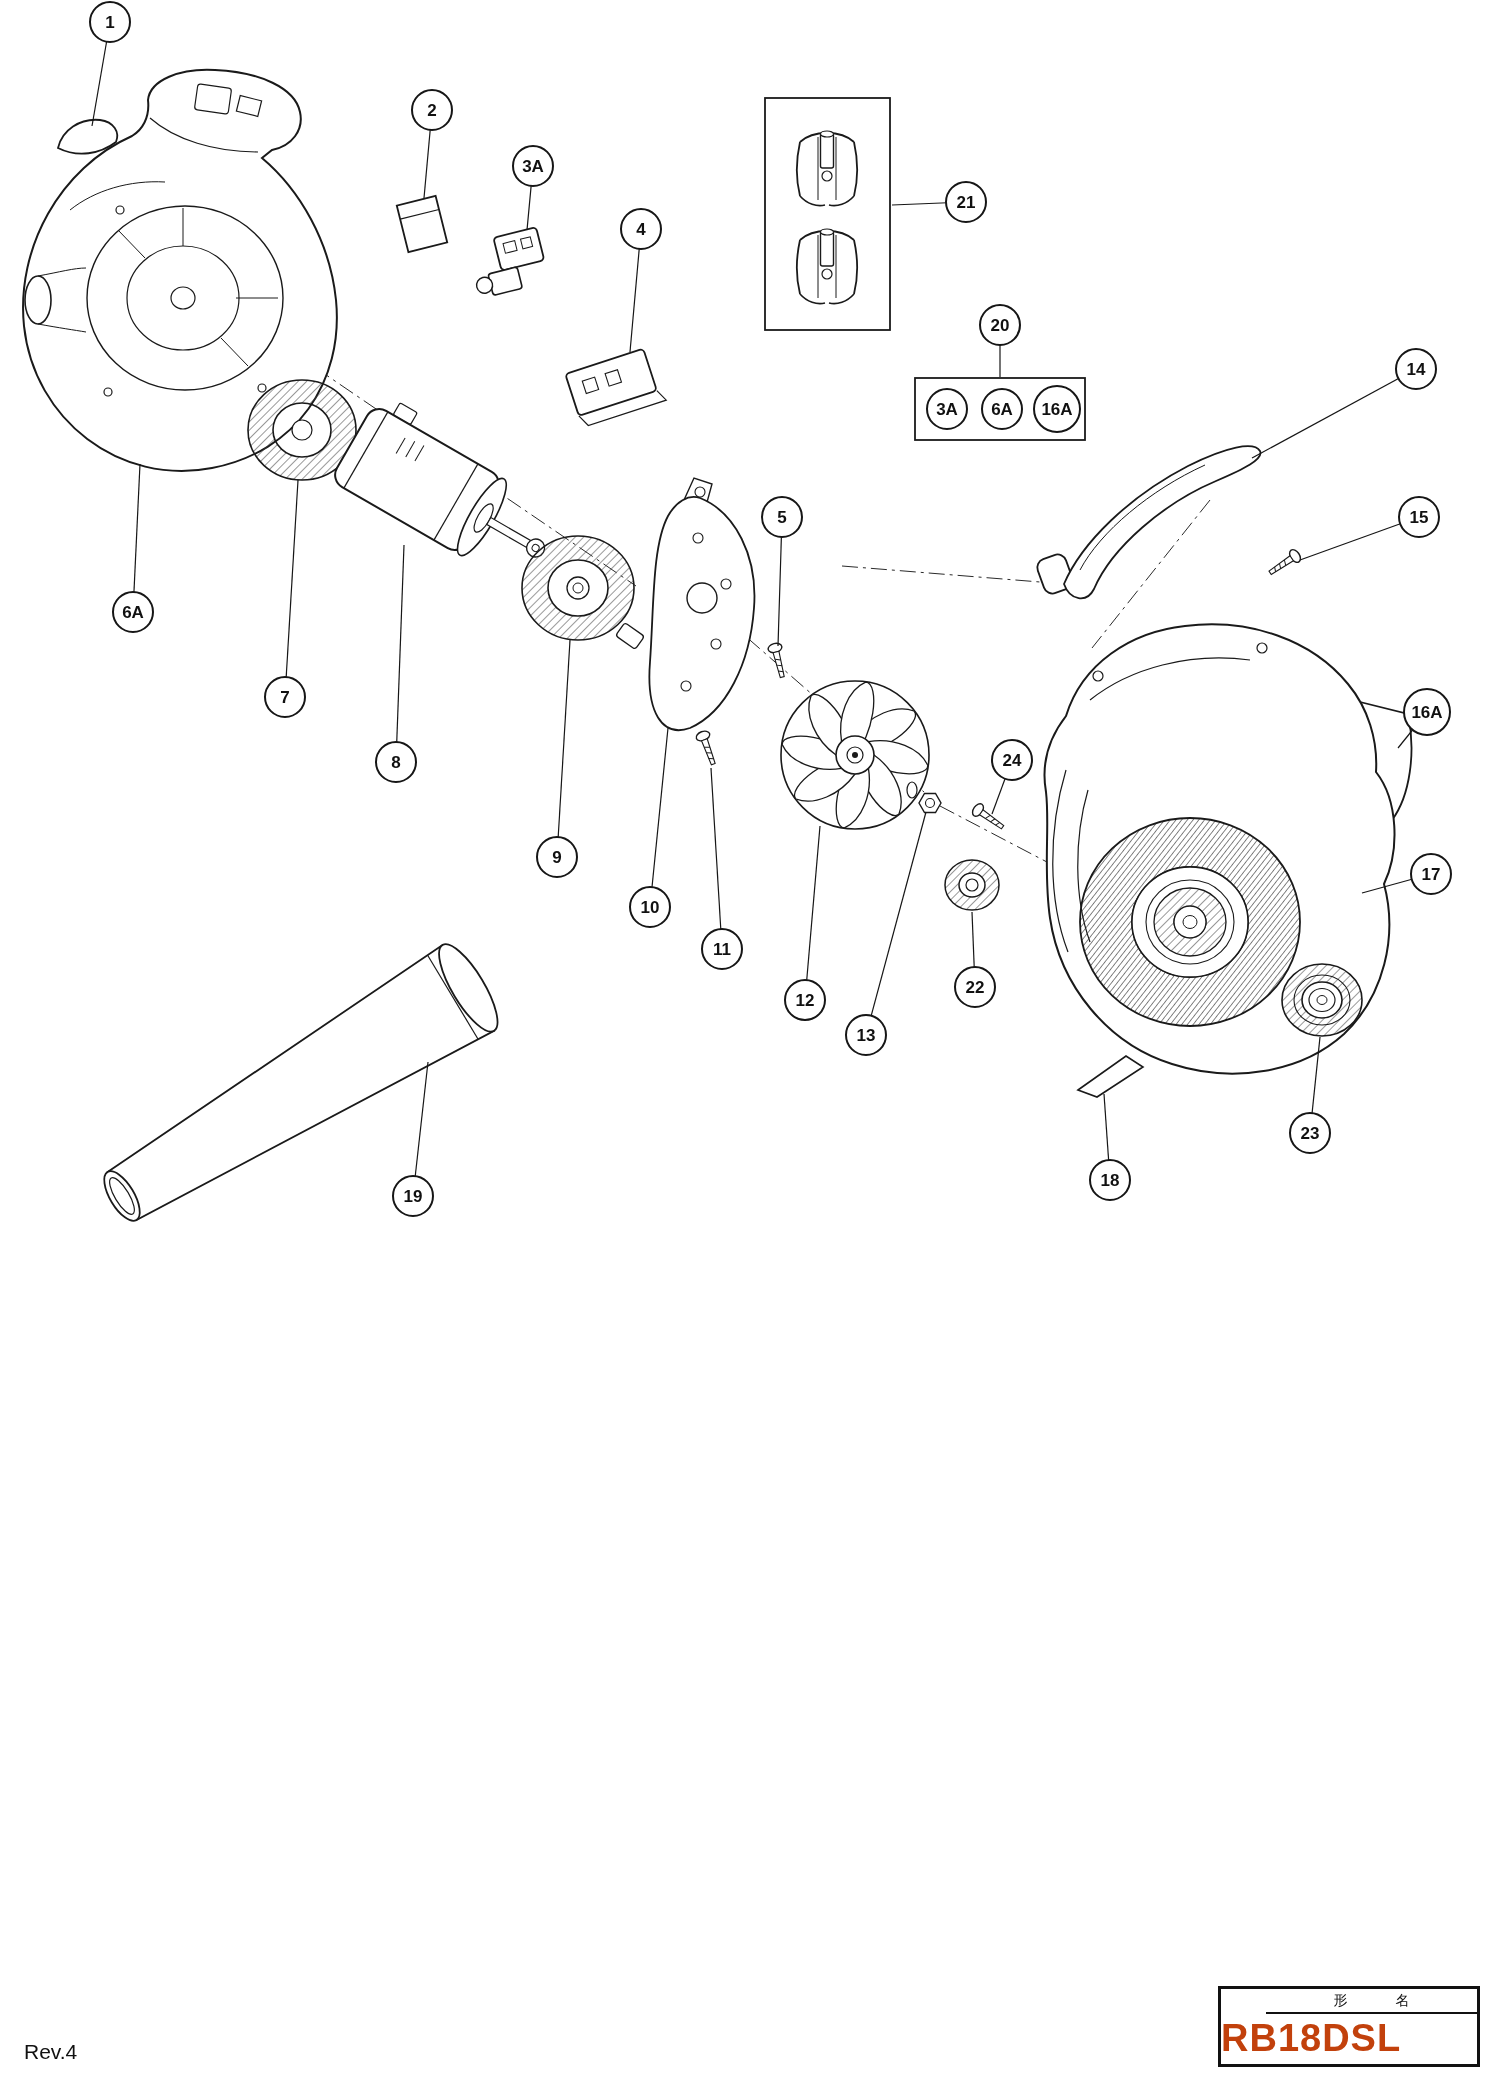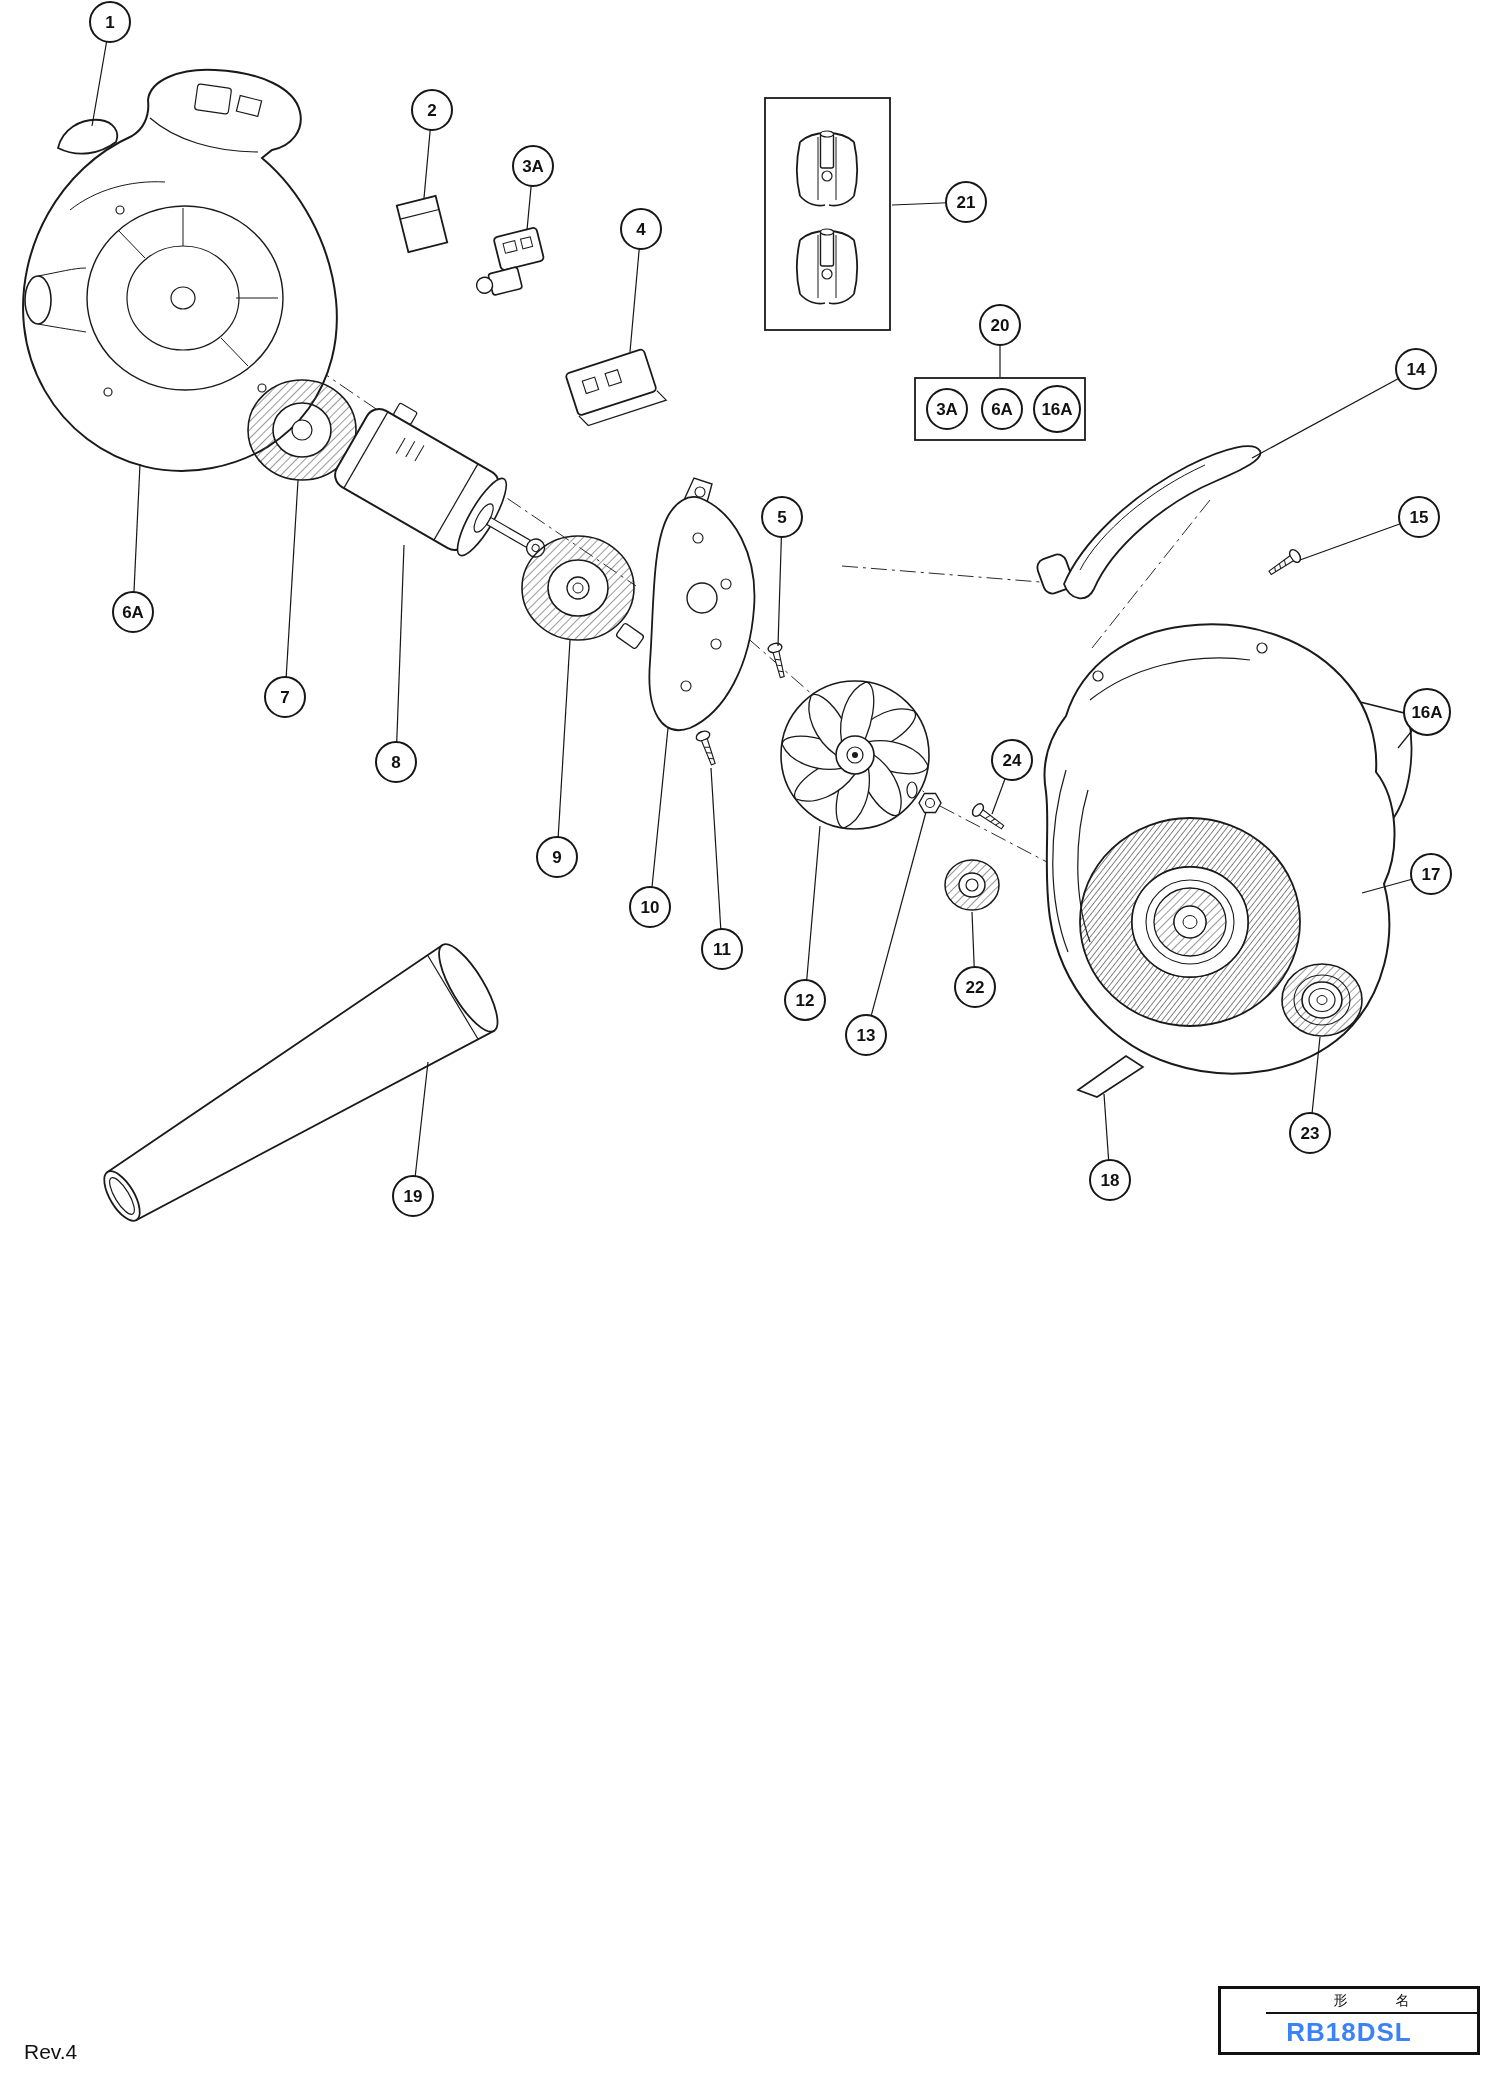--- a/index.html
+++ b/index.html
@@ -1,20 +1,20 @@
 <!DOCTYPE html>
 <html><head>
 <meta charset="utf-8">
 <style>
   html,body{margin:0;padding:0;background:#ffffff;}
   .page{position:relative;width:1500px;height:2079px;background:#fff;font-family:"Liberation Sans",sans-serif;overflow:hidden;}
   .rev-label{position:absolute;left:24px;top:2040px;font-size:21px;font-weight:normal;color:#111;}
   .model-table{position:absolute;left:1218px;top:1986px;width:262px;border:3px solid #111;background:#fff;box-sizing:border-box;}
   .model-table-header{border-bottom:2px solid #111;text-align:center;font-size:14px;letter-spacing:22px;text-indent:22px;padding:3px 0 2px;color:#111;margin-left:45px;}
-  .model-table-value{text-align:center;font-size:26px;font-weight:bold;letter-spacing:1px;padding:3px 0 4px;color:#3b82f6;}
+  .model-table-value{font-size:38px;font-weight:bold;letter-spacing:1px;padding:3px 0 4px;color:#c2410c;}
   svg{position:absolute;left:0;top:0;}
   svg text.balloon-label{font-family:"Liberation Sans",sans-serif;font-size:17px;font-weight:bold;fill:#111;text-anchor:middle;dominant-baseline:central;}
   .balloon{fill:#fff;stroke:#161616;stroke-width:2;}
   .leader{stroke:#161616;stroke-width:1.2;fill:none;}
   .axis{stroke:#2a2a2a;stroke-width:1;stroke-dasharray:16 5 3 5;fill:none;}
 </style>
 </head>
 <body>
 
 <div class="page">

